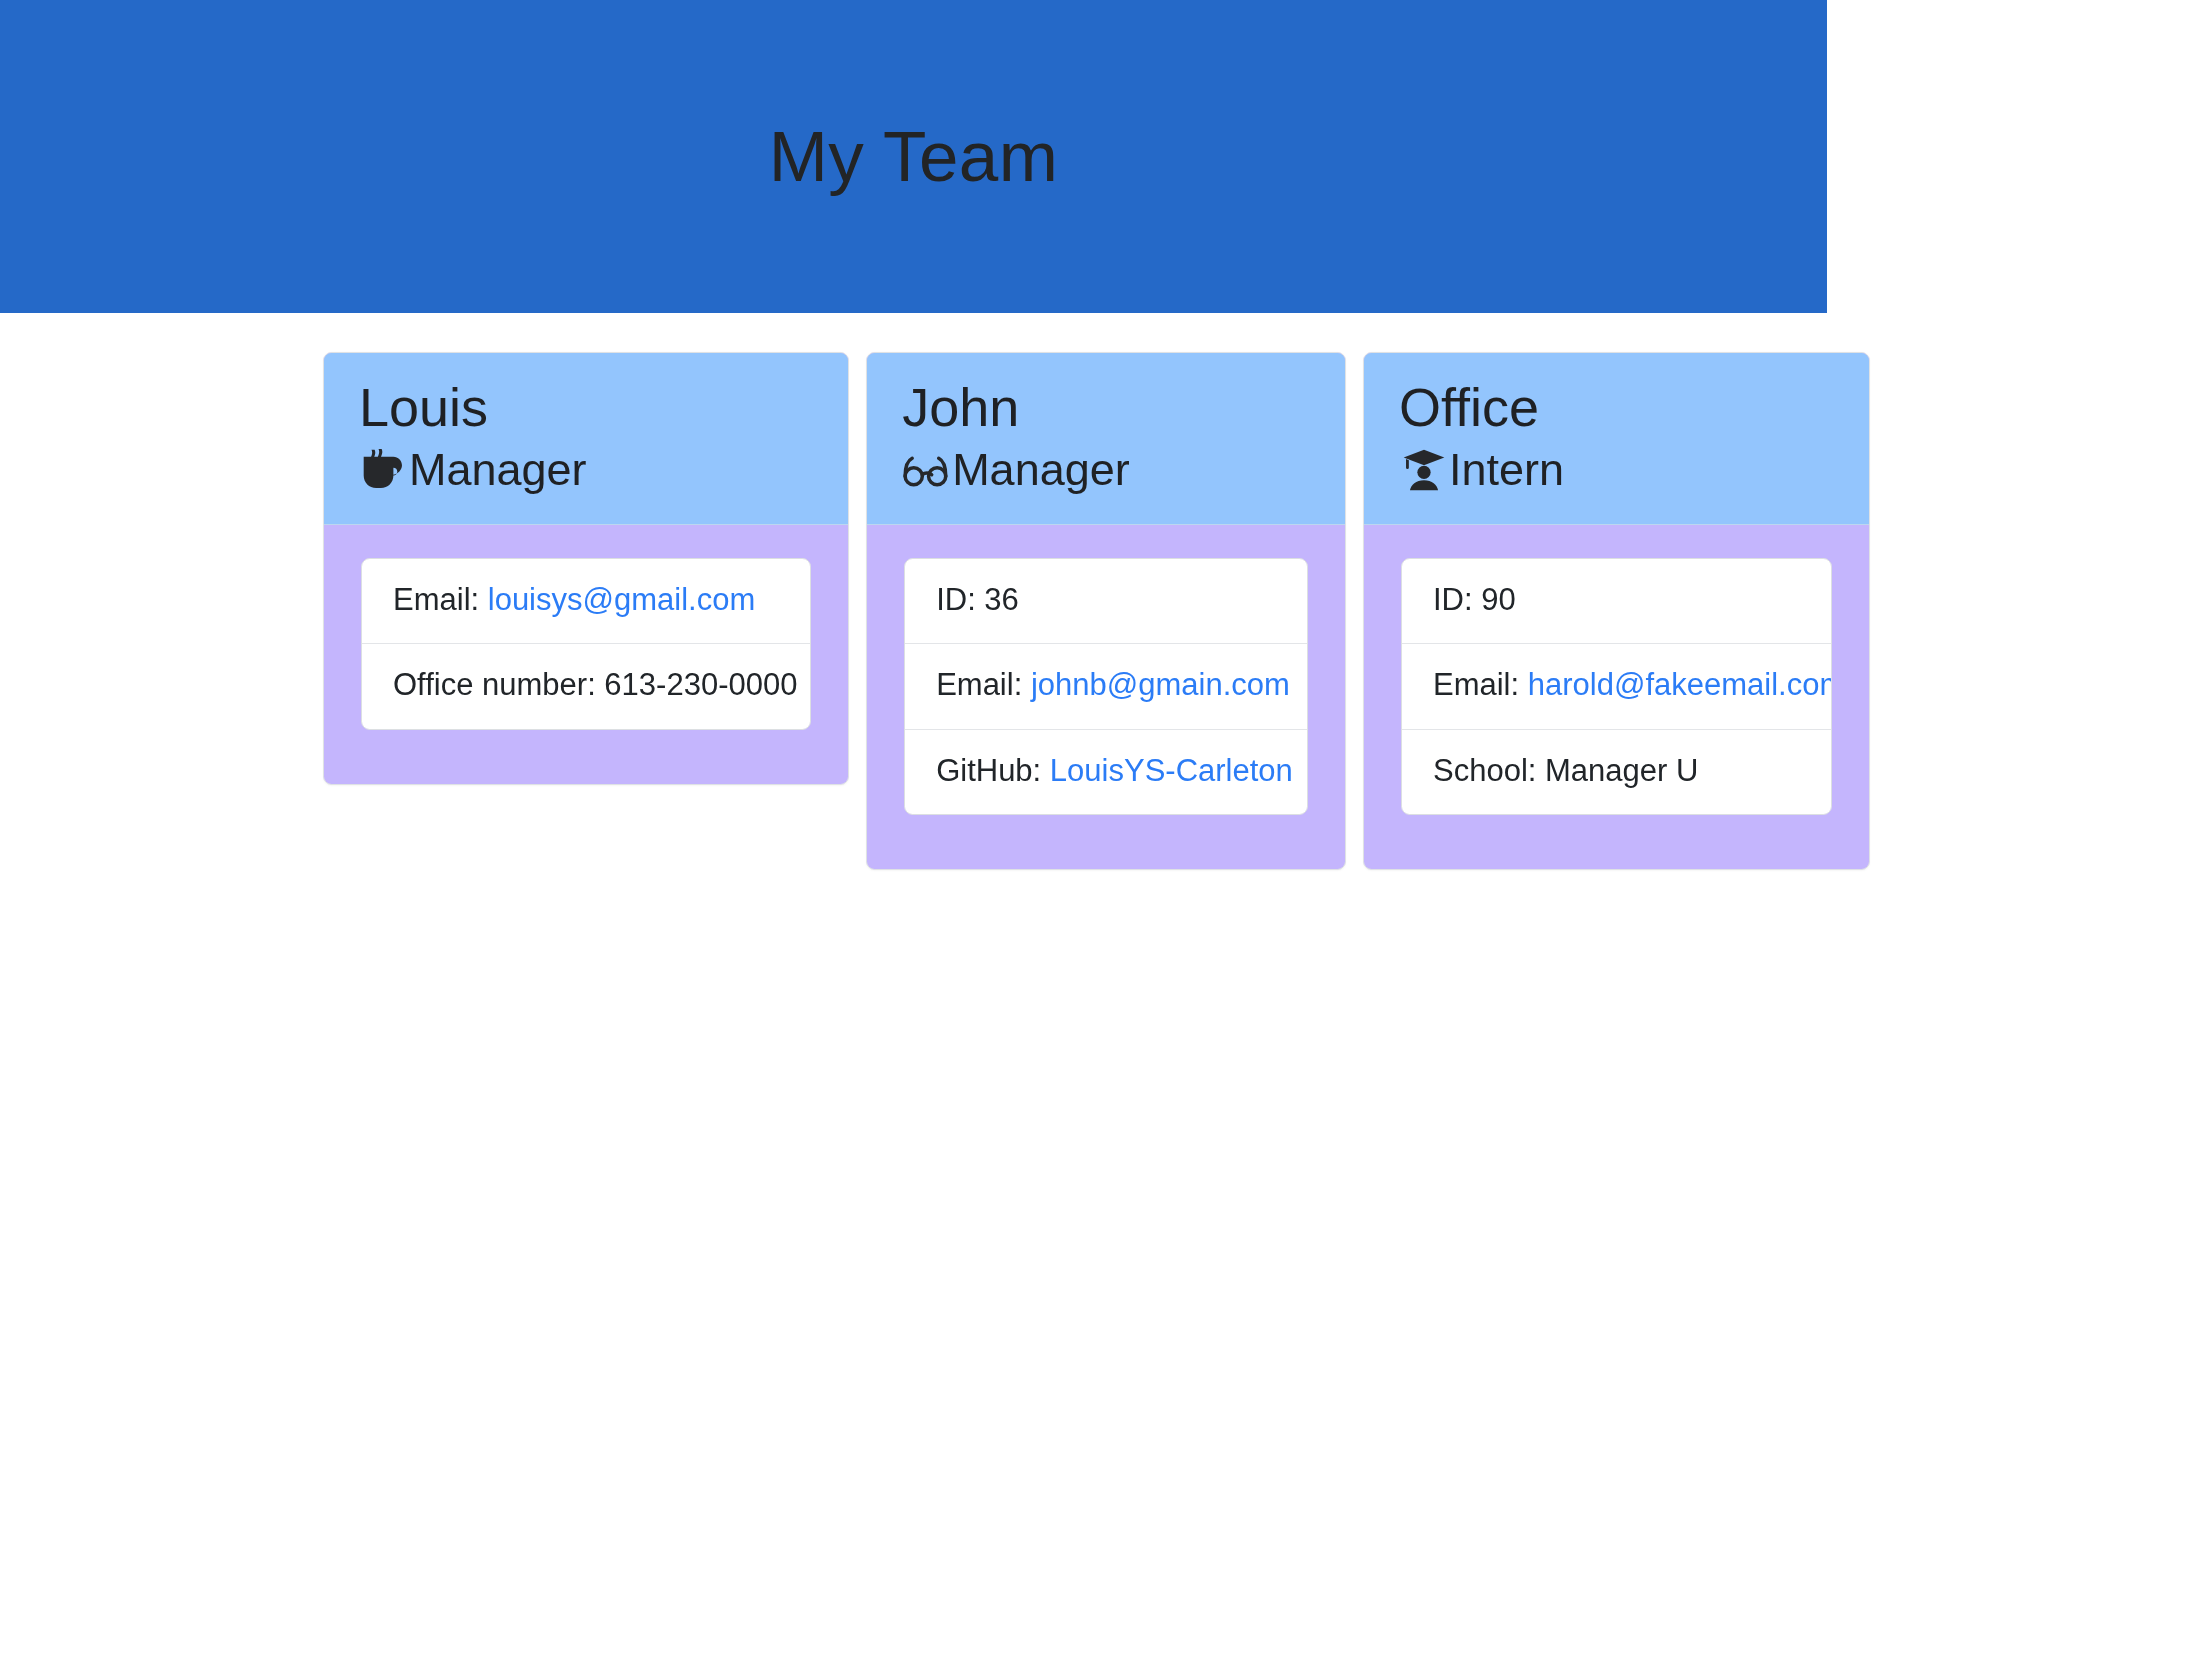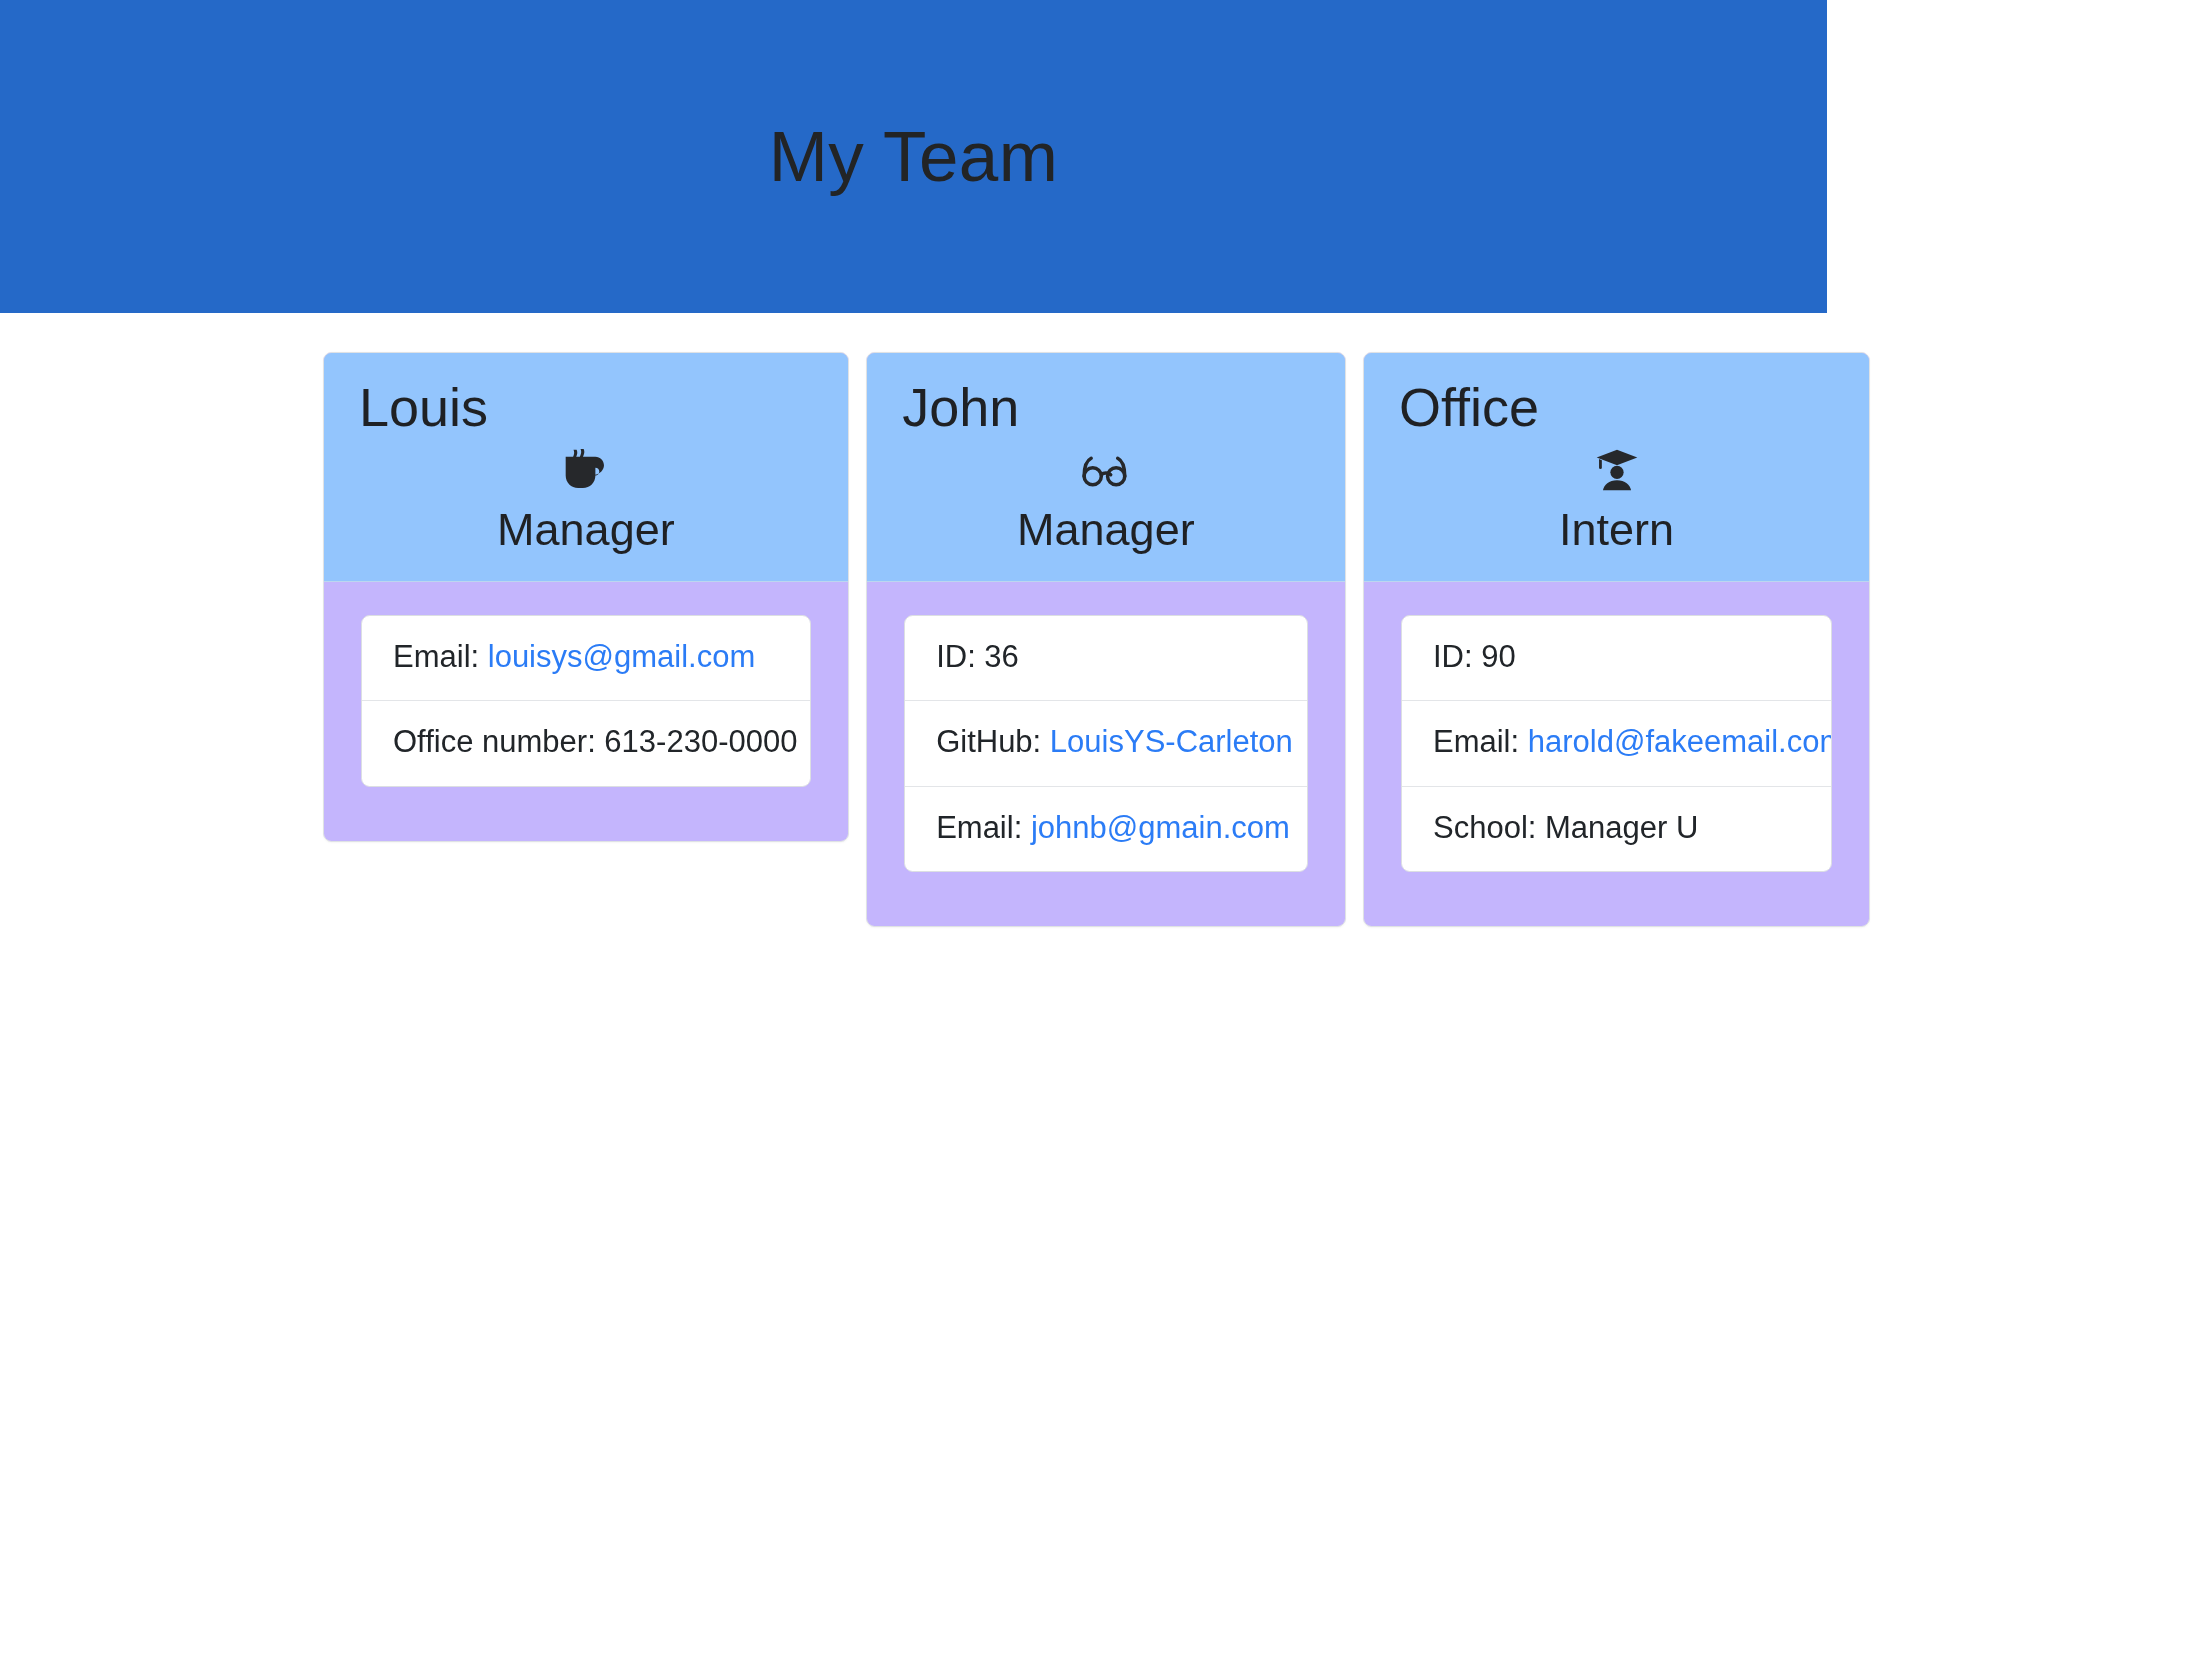--- a/index.html
+++ b/index.html
@@ -77,23 +77,22 @@
     font-size: 54px;
     font-weight: 400;
     color: #1f2124;
     line-height: 1.18;
     margin: 0 0 5.2px 0;
     white-space: nowrap;
   }
 
   .card-role-line {
     display: flex;
-    flex-direction: column;
+    flex-direction: row;
     align-items: center;
-    gap: 12px;
   }
 
   .role-icon {
     width: 50px;
     height: 50px;
     flex: 0 0 50px;
     display: flex;
     align-items: center;
     justify-content: center;
     color: #26282b;
@@ -197,26 +196,26 @@
           <span class="card-role">Manager</span>
         </div>
       </div>
       <div class="card-body">
         <div class="list-group">
           <div class="list-item">
             <span class="item-label">ID: </span>
             <span class="item-value">36</span>
           </div>
           <div class="list-item">
+            <span class="item-label">Email: </span>
+            <a class="item-link" href="#">johnb@gmain.com</a>
+          </div>
+          <div class="list-item">
             <span class="item-label">GitHub: </span>
             <a class="item-link" href="#">LouisYS-Carleton</a>
-          </div>
-          <div class="list-item">
-            <span class="item-label">Email: </span>
-            <a class="item-link" href="#">johnb@gmain.com</a>
           </div>
         </div>
       </div>
     </div>
 
     <div class="card card-3">
       <div class="card-header">
         <div class="card-name">Office</div>
         <div class="card-role-line">
           <span class="role-icon">

